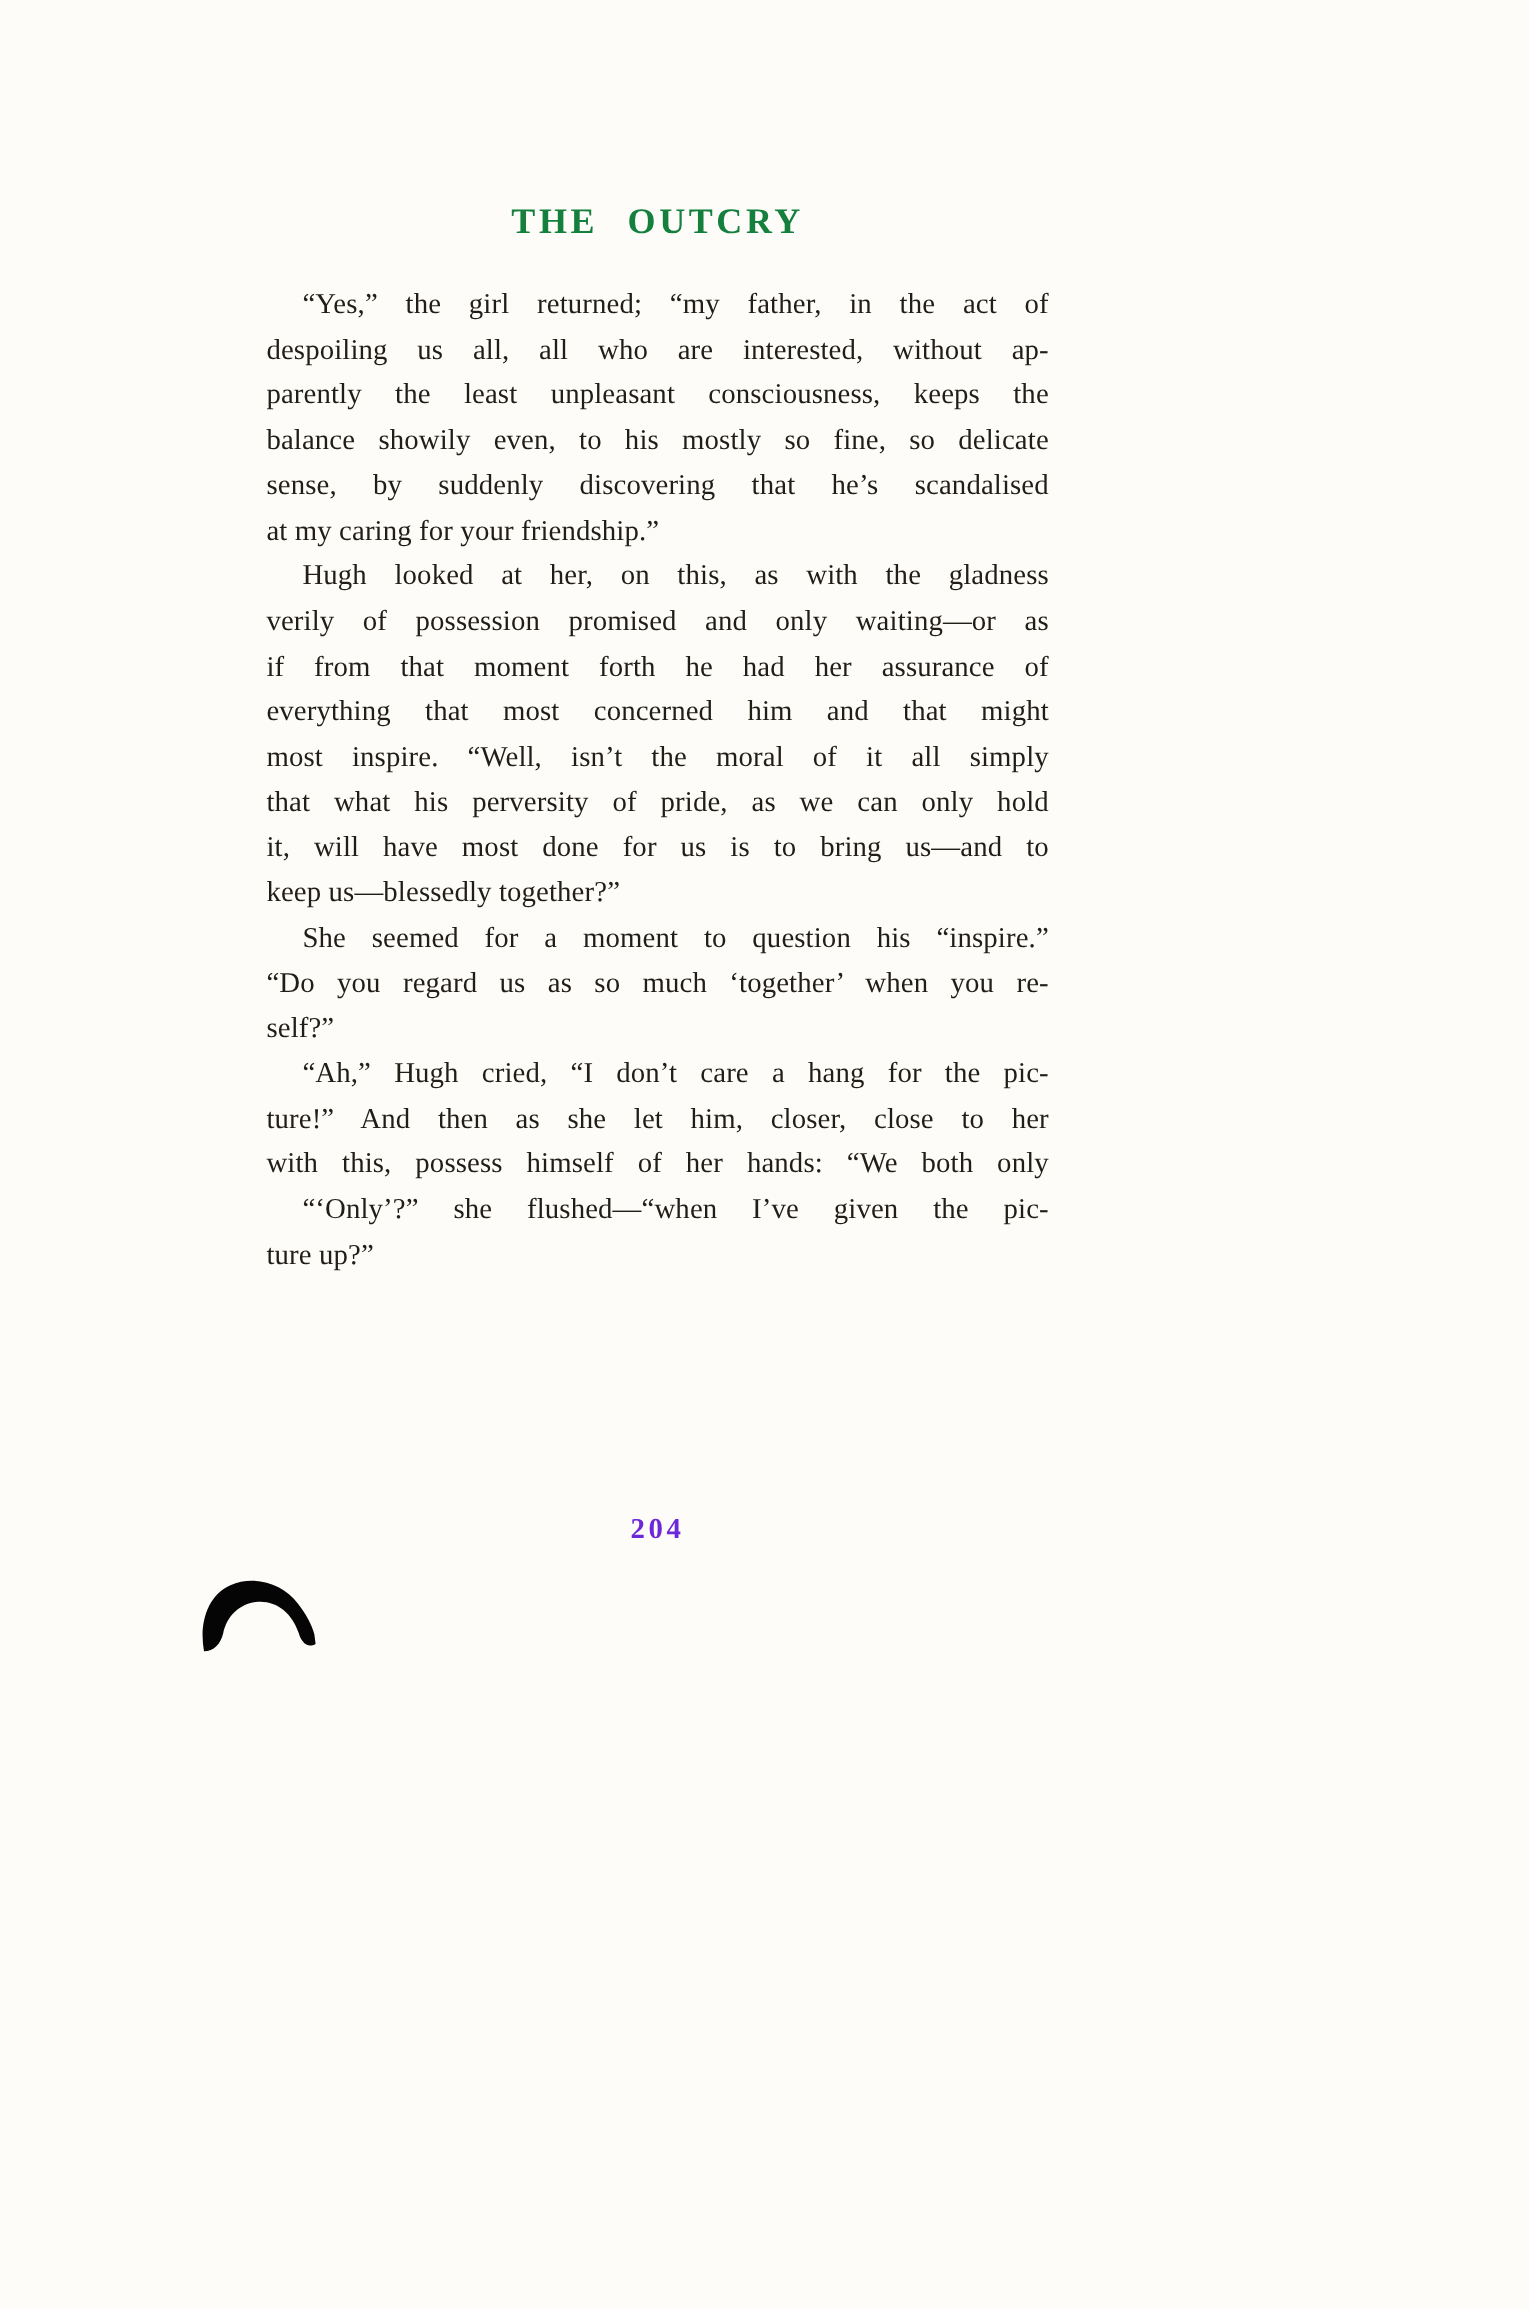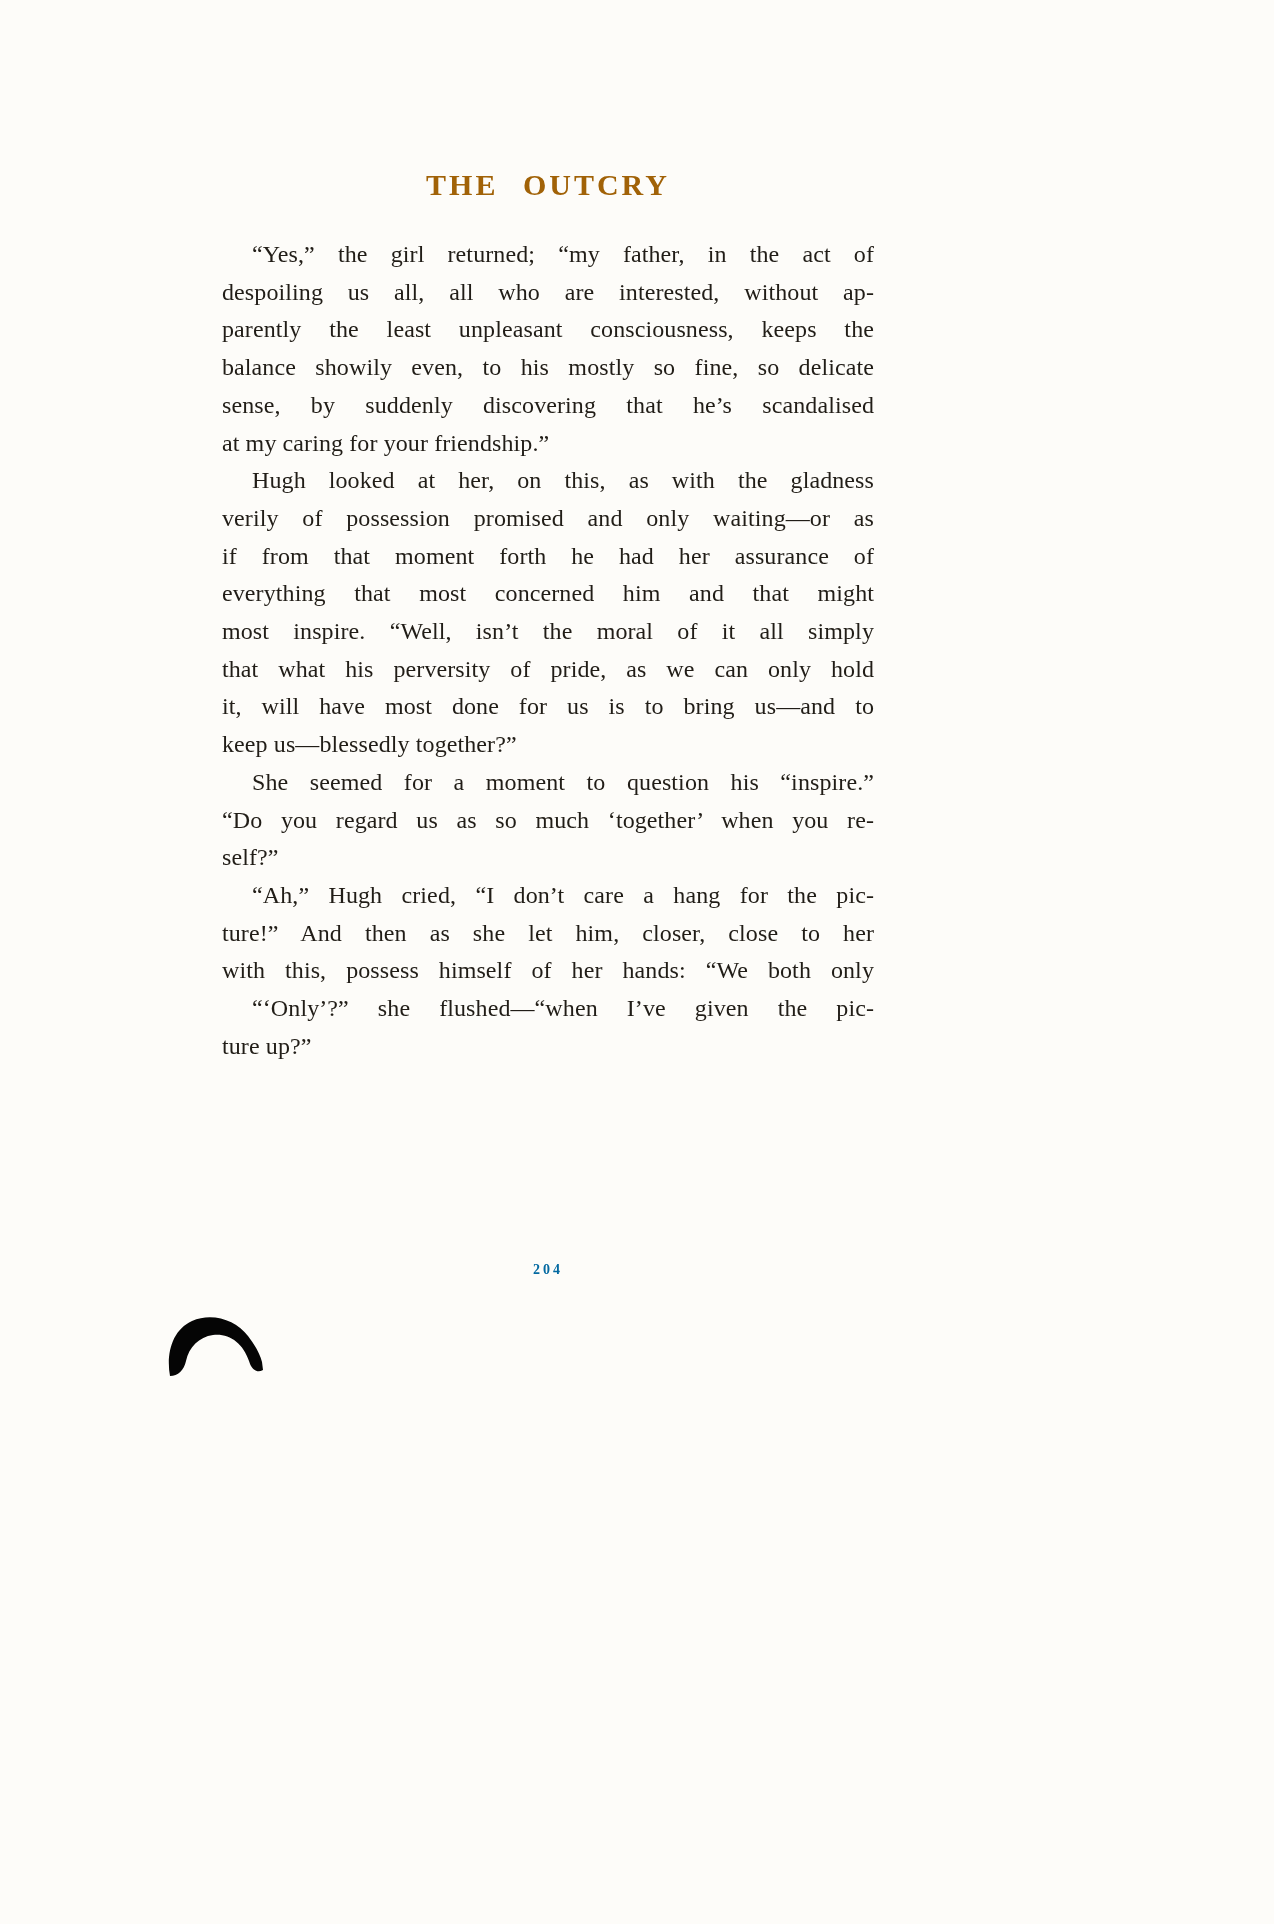--- a/index.html
+++ b/index.html
@@ -19,21 +19,21 @@
   .title {
     position: absolute;
     left: 222px;
     top: 168px;
     width: 652px;
     text-align: center;
     font-size: 30px;
     font-weight: bold;
     letter-spacing: 3px;
     word-spacing: 14px;
-    color: #a16207;
+    color: #15803d;
   }
   .text-col {
     position: absolute;
     left: 222px;
     top: 236px;
     width: 652px;
   }
   .para {
     margin: 0;
     padding: 0;
@@ -53,24 +53,24 @@
   }
   .indent {
     text-indent: 30px;
   }
   .pagenum {
     position: absolute;
     left: 222px;
     top: 1262px;
     width: 652px;
     text-align: center;
-    font-size: 14px;
+    font-size: 24px;
     letter-spacing: 3px;
     font-weight: bold;
-    color: #0369a1;
+    color: #6d28d9;
   }
   .blot {
     position: absolute;
     left: 166px;
     top: 1316px;
     width: 100px;
     height: 64px;
   }
 </style>
 </head>

